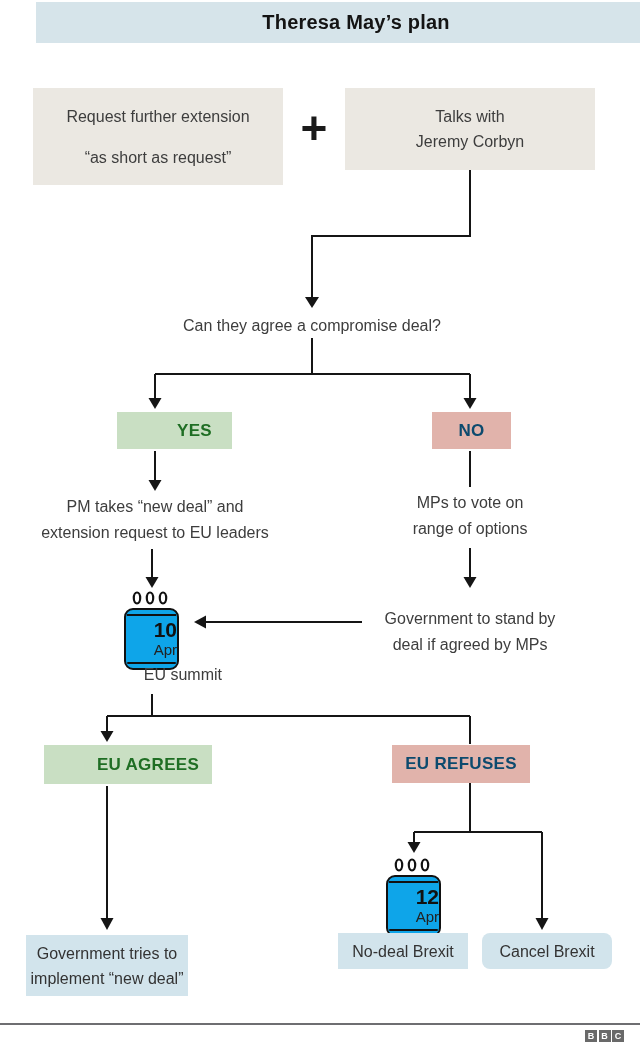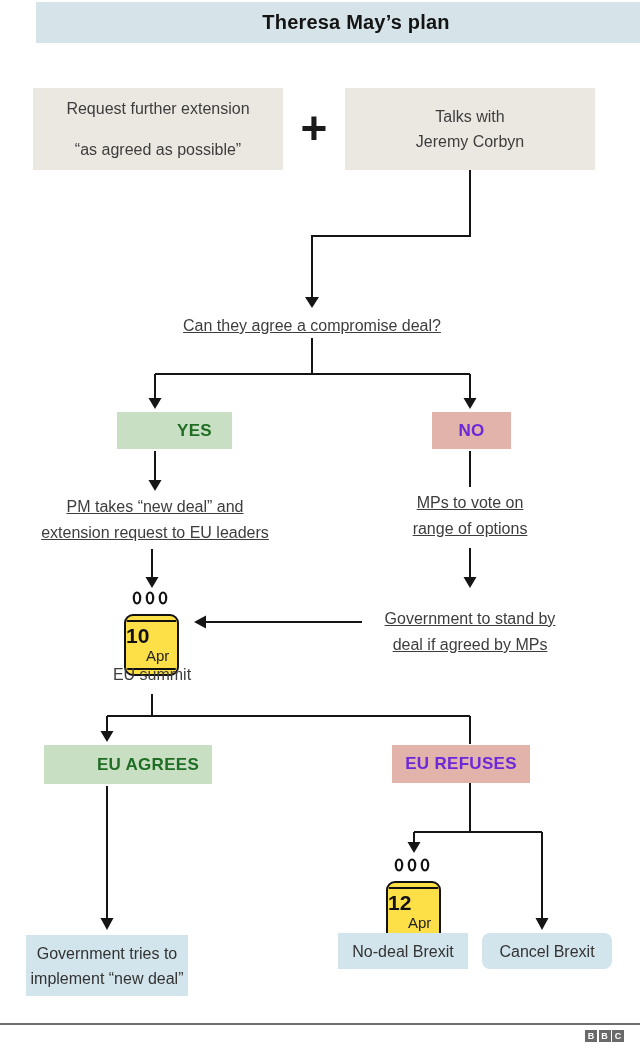--- a/index.html
+++ b/index.html
@@ -20,44 +20,44 @@
     align-items:center;justify-content:center;text-align:center;z-index:2;
     font-size:16px;line-height:25px;color:#3d3d3d;
   }
   .plus{
     position:absolute;left:294px;top:101px;width:40px;height:54px;z-index:2;
     font-size:46px;font-weight:bold;color:#1a1a1a;text-align:center;line-height:54px;
   }
   .textblock{
     position:absolute;z-index:2;text-align:center;font-size:16px;line-height:26px;color:#3d3d3d;
   }
-  .textblock span{display:block;text-decoration:underline;}
+  .textblock span{display:block;}
   .badge{
     position:absolute;z-index:2;display:flex;align-items:center;justify-content:center;
     font-size:17px;font-weight:bold;letter-spacing:.3px;
   }
   .badge-green{background:#c9dfc3;color:#1f6e24;padding-left:40px;}
-  .badge-red{background:#e1b3ab;color:#6d28d9;}
+  .badge-red{background:#e1b3ab;color:#0c4a6e;}
   .bluebox{
     position:absolute;background:#d2e4ec;z-index:2;display:flex;flex-direction:column;
     align-items:center;justify-content:center;text-align:center;
     font-size:16px;line-height:25px;color:#333;
   }
   .calendar{position:absolute;width:56px;z-index:2;}
   .cal-rings{position:absolute;left:0;top:2px;}
   .cal-rings ellipse{fill:#fff;stroke:#111;stroke-width:2.2;}
   .cal-body{
-    position:absolute;left:0;top:26px;width:51px;height:58px;background:#fde047;
-    border:2.5px solid #111;border-radius:9px;text-align:left;
+    position:absolute;left:0;top:20px;width:51px;height:58px;background:#0ea5e9;
+    border:2.5px solid #111;border-radius:9px;text-align:right;
   }
   .cal-topline{position:absolute;left:1px;right:1px;top:4px;height:2px;background:#111;}
   .cal-bottomline{position:absolute;left:1px;right:1px;bottom:4px;height:2px;background:#111;border-radius:2px;}
   .cal-day{margin-top:9px;font-size:21px;font-weight:bold;color:#111;line-height:22px;}
   .cal-month{font-size:15px;color:#222;line-height:17px;margin-left:20px;}
-  .caption{position:absolute;z-index:2;text-align:center;font-size:16px;color:#3d3d3d;}
+  .caption{position:absolute;z-index:2;text-align:right;font-size:16px;color:#3d3d3d;}
   .footer-line{position:absolute;left:0;top:1023px;width:640px;height:2px;background:#6e6e71;z-index:2;}
   .bbc-logo{position:absolute;left:585px;top:1030px;z-index:2;display:flex;gap:1.5px;}
   .bbc-logo .blk{
     width:12px;height:12px;background:#696969;color:#fff;font-weight:bold;font-size:9px;
     display:flex;align-items:center;justify-content:center;
   }
 </style>
 </head>
 <body>
 
@@ -94,23 +94,23 @@
 
     <path d="M470 783 V832 M414 832 H542 M414 832 V843 M542 832 V919"></path>
     <polygon points="407.5,842 420.5,842 414,853"></polygon>
     <polygon points="535.5,918 548.5,918 542,930"></polygon>
   </svg>
 
   <div class="title-bar">
     <h1>Theresa May’s plan</h1>
   </div>
 
-  <div class="box" style="left:33px;top:88px;width:250px;height:82px;gap:16px;">
+  <div class="box" style="left:33px;top:88px;width:250px;height:97px;gap:16px;">
     <span>Request further extension</span>
-    <span>“as agreed as possible”</span>
+    <span>“as short as request”</span>
   </div>
   <div class="plus">+</div>
   <div class="box" style="left:345px;top:88px;width:250px;height:82px;">
     <span>Talks with</span>
     <span>Jeremy Corbyn</span>
   </div>
 
   <div class="textblock" style="left:112px;top:313px;width:400px;">
     <span>Can they agree a compromise deal?</span>
   </div>

